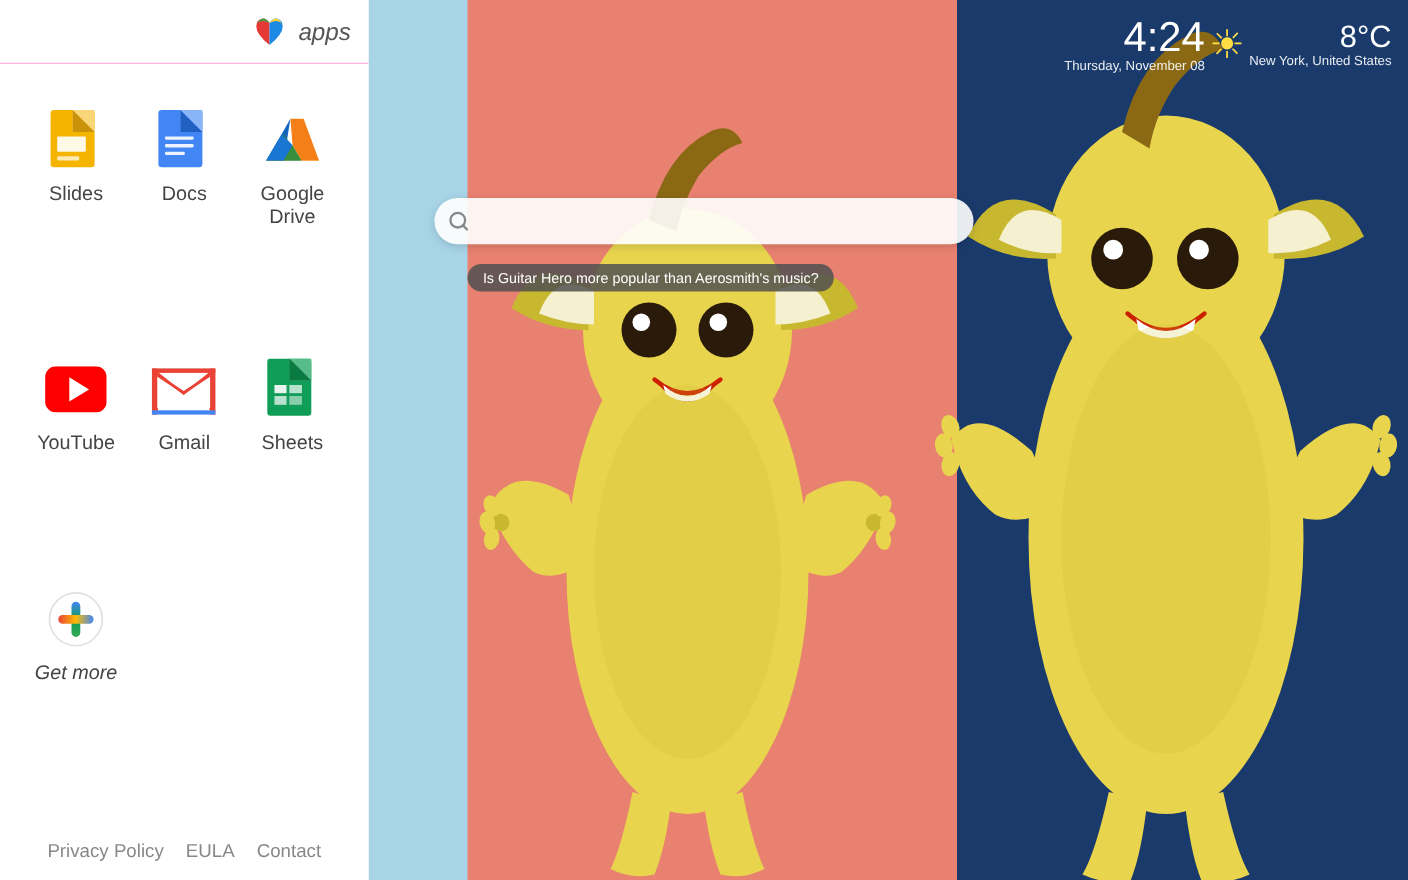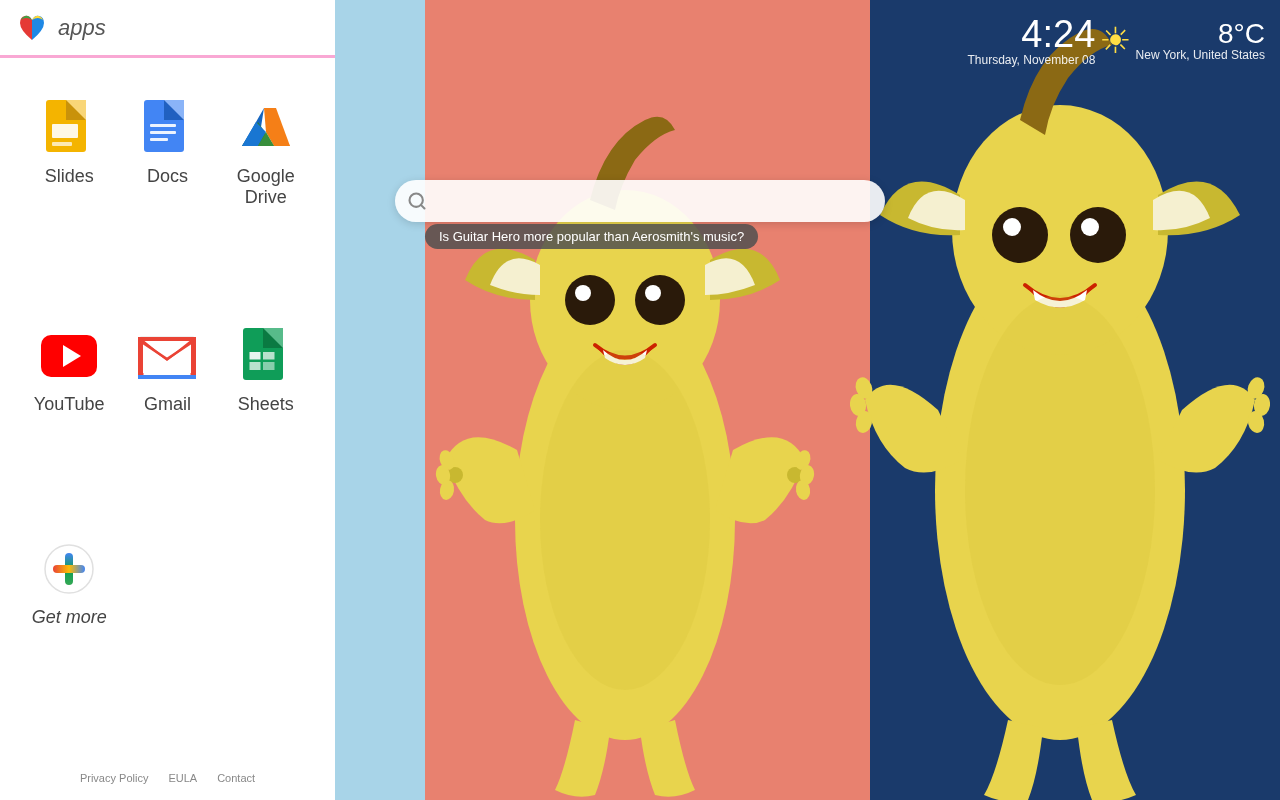--- a/index.html
+++ b/index.html
@@ -76,22 +76,23 @@
       z-index: 10;
       display: flex;
       flex-direction: column;
     }
 
     
     .sidebar-header {
       display: flex;
       align-items: center;
       padding: 10px 16px;
-      border-bottom: 3px solid #f9a8d4;
+      border-bottom: 1px solid #f9a8d4;
       height: 58px;
+      justify-content: flex-end;
     }
 
     .heart-logo {
       width: 32px;
       height: 32px;
       margin-right: 10px;
     }
 
     .apps-title {
       font-size: 22px;
@@ -157,21 +158,21 @@
     
     .sidebar-footer {
       display: flex;
       justify-content: center;
       gap: 20px;
       padding: 16px;
       border-top: none;
     }
 
     .footer-link {
-      font-size: 11px;
+      font-size: 17px;
       color: #888;
       cursor: pointer;
       text-decoration: none;
     }
 
     
     .search-bar {
       position: absolute;
       top: 180px;
       left: 395px;
@@ -201,21 +202,21 @@
       padding: 0 20px 0 44px;
       font-size: 15px;
       background: rgba(255,255,255,0.9);
       outline: none;
       box-shadow: 0 2px 8px rgba(0,0,0,0.15);
       color: transparent;
     }
 
     .search-suggestion {
       position: absolute;
-      top: 44px;
+      top: 60px;
       left: 30px;
       background: rgba(80,80,80,0.85);
       color: white;
       border-radius: 15px;
       padding: 5px 14px;
       font-size: 13px;
       white-space: nowrap;
     }
 
     

